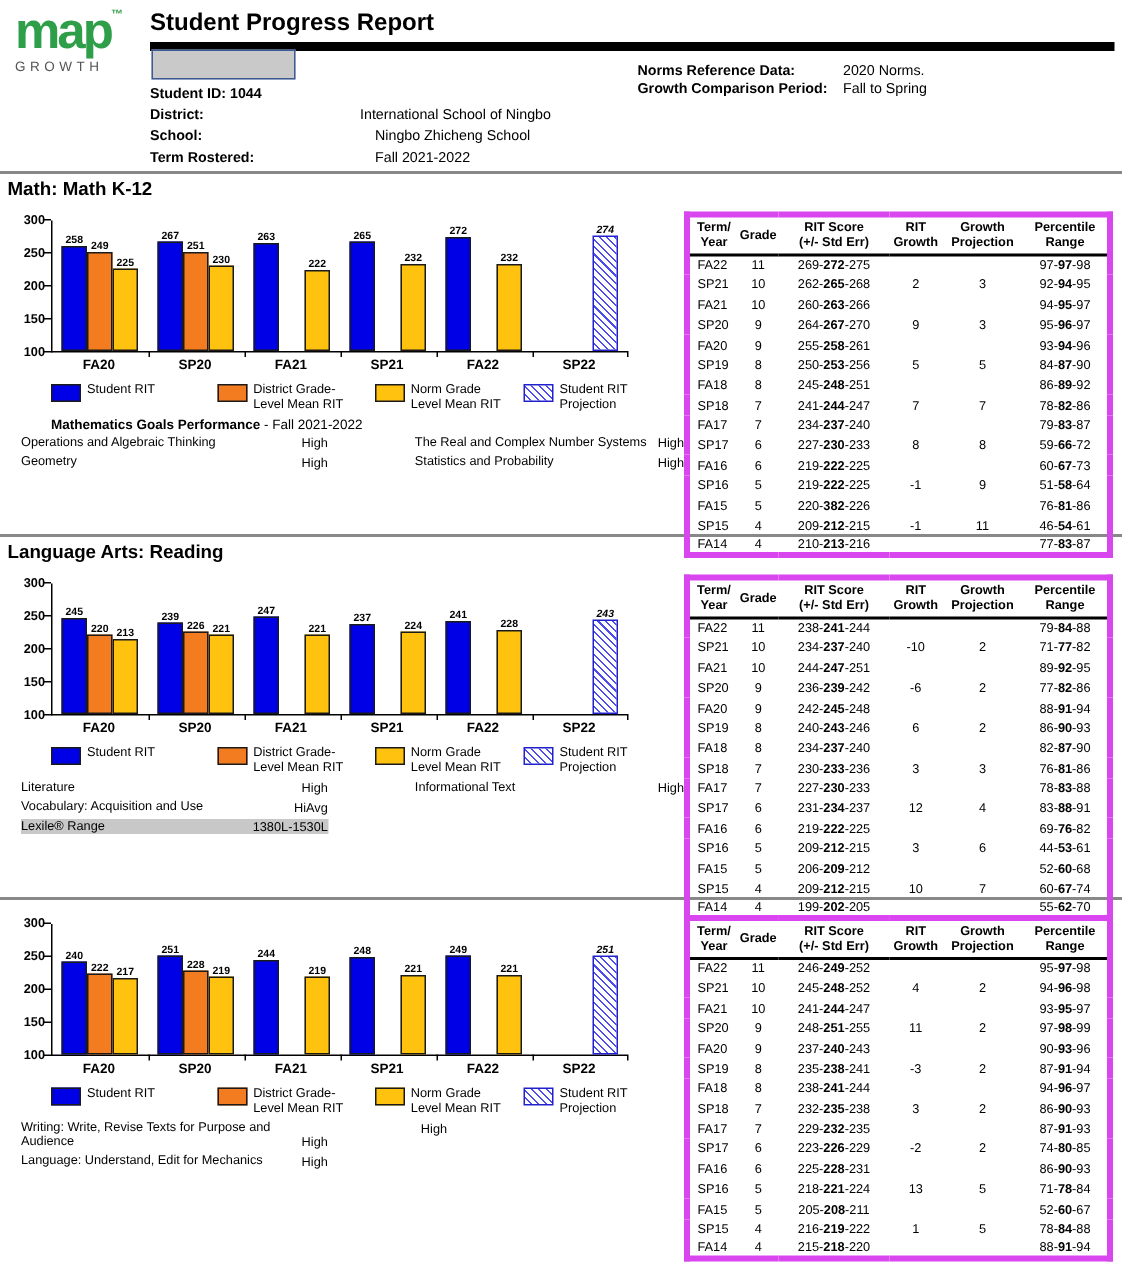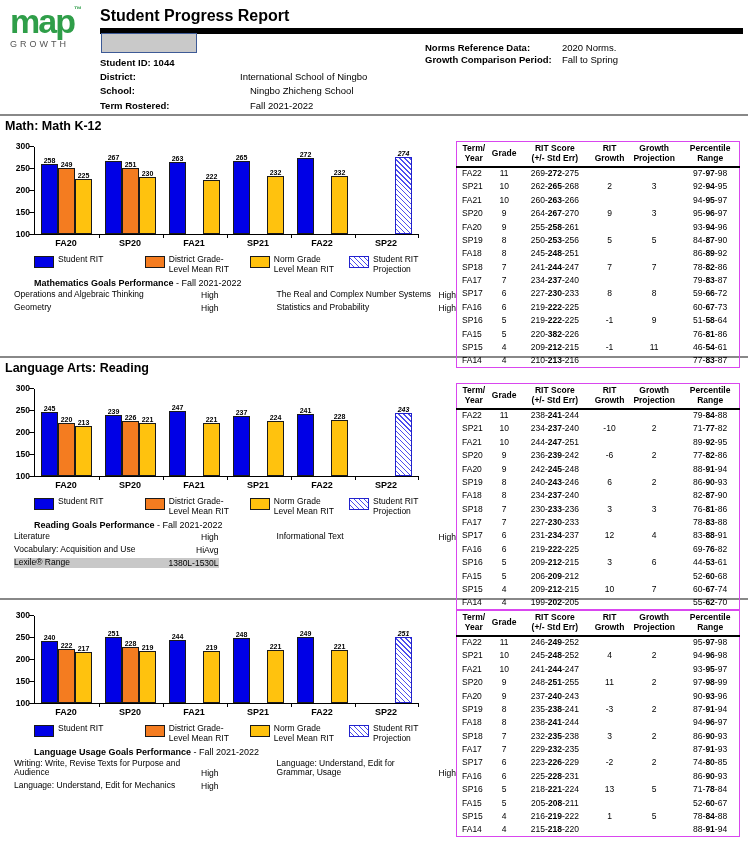--- a/index.html
+++ b/index.html
@@ -65,21 +65,21 @@
   .goals-cols { display:flex; margin-top:2px;gap:44px; }
   .gcol { font-size:8.5px; }
   .gcol-left { width:228px; margin-left:10px; }
   .gcol-right { width:200px; margin-left:14px; }
   .goal-row { display:flex; align-items:flex-end; margin-bottom:3px; }
   .goal-row.hl { background:#c8c8c8; }
   .gname { flex:1; line-height:1.15; }
   .gval { margin-left:4px; white-space:nowrap; }
 
   
-  .rit-table { border-collapse:collapse; border:1px solid #d946ef; width:284px; table-layout:fixed; }
+  .rit-table { border-collapse:collapse; border:4px solid #d946ef; width:284px; table-layout:fixed; }
   .rit-table th { font-size:8.5px; font-weight:bold; text-align:center; white-space:pre-line; border-bottom:2px solid #000; padding:2px 0 2px 0; line-height:1.15; }
   .rit-table td { font-size:8.5px; text-align:center; height:13.4px; line-height:1; padding:0 1px; }
   .rit-table td.c0 { text-align:left; padding-left:5px; }
   .rit-table b { font-weight:bold; }
 </style>
 </head>
 <body>
 
 <div class="page">
 
@@ -483,21 +483,20 @@
             <div class="legend-item li-n">
               <span class="sw sw-n"></span>
               <span class="lg-label">Norm Grade Level Mean RIT</span>
             </div>
             <div class="legend-item li-p">
               <span class="sw sw-p"></span>
               <span class="lg-label">Student RIT Projection</span>
             </div>
           </div>
         <div class="goals">
-          <div class="goals-title"><span class="b">Reading Goals Performance</span><span> - Fall 2021-2022</span></div>
           <div class="goals-cols">
               <div class="gcol gcol-left">
                 <div class="goal-row">
                   <span class="gname">Literature</span>
                   <span class="gval">High</span>
                 </div>
                 <div class="goal-row">
                   <span class="gname">Vocabulary: Acquisition and Use</span>
                   <span class="gval">HiAvg</span>
                 </div>
@@ -757,35 +756,33 @@
             <div class="legend-item li-n">
               <span class="sw sw-n"></span>
               <span class="lg-label">Norm Grade Level Mean RIT</span>
             </div>
             <div class="legend-item li-p">
               <span class="sw sw-p"></span>
               <span class="lg-label">Student RIT Projection</span>
             </div>
           </div>
         <div class="goals">
-          <div class="goals-title"><span class="b">Language Usage Goals Performance</span><span> - Fall 2021-2022</span></div>
           <div class="goals-cols">
               <div class="gcol gcol-left">
                 <div class="goal-row">
                   <span class="gname">Writing: Write, Revise Texts for Purpose and Audience</span>
                   <span class="gval">High</span>
                 </div>
                 <div class="goal-row">
                   <span class="gname">Language: Understand, Edit for Mechanics</span>
                   <span class="gval">High</span>
                 </div>
               </div>
               <div class="gcol gcol-right">
                 <div class="goal-row">
-                  <span class="gname">Language: Understand, Edit for Grammar, Usage</span>
                   <span class="gval">High</span>
                 </div>
               </div>
             </div>
         </div>
       </div>
       <div class="right-col">
         <table class="rit-table">
             <thead>
               <tr>

